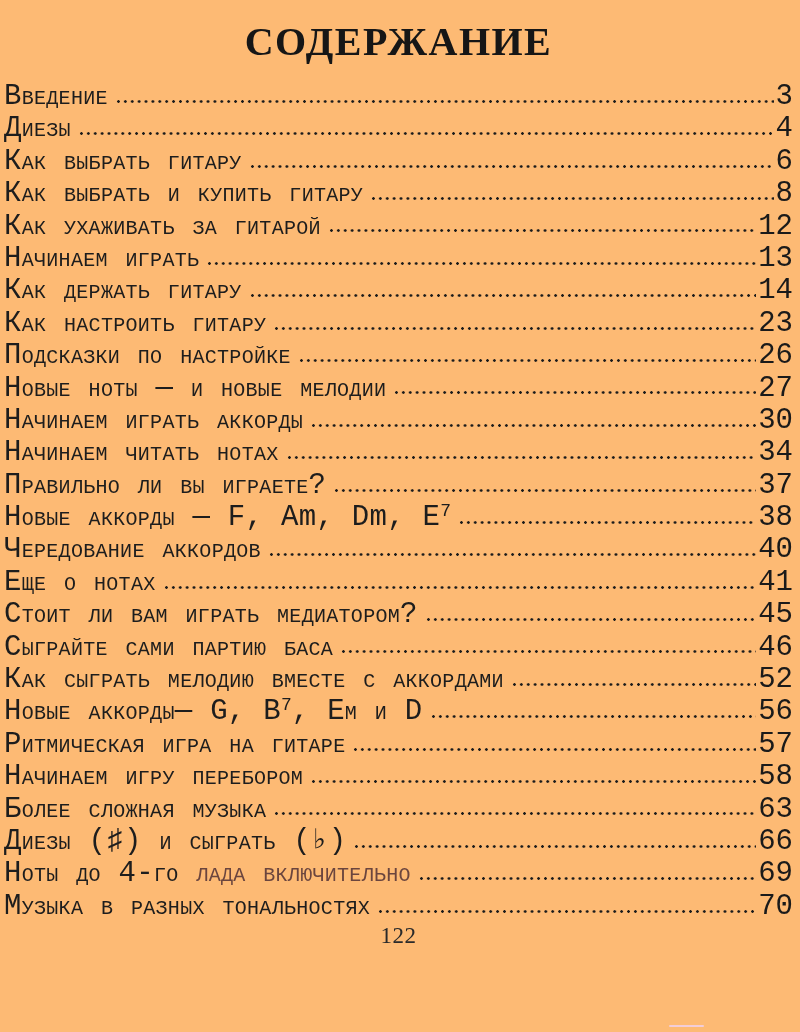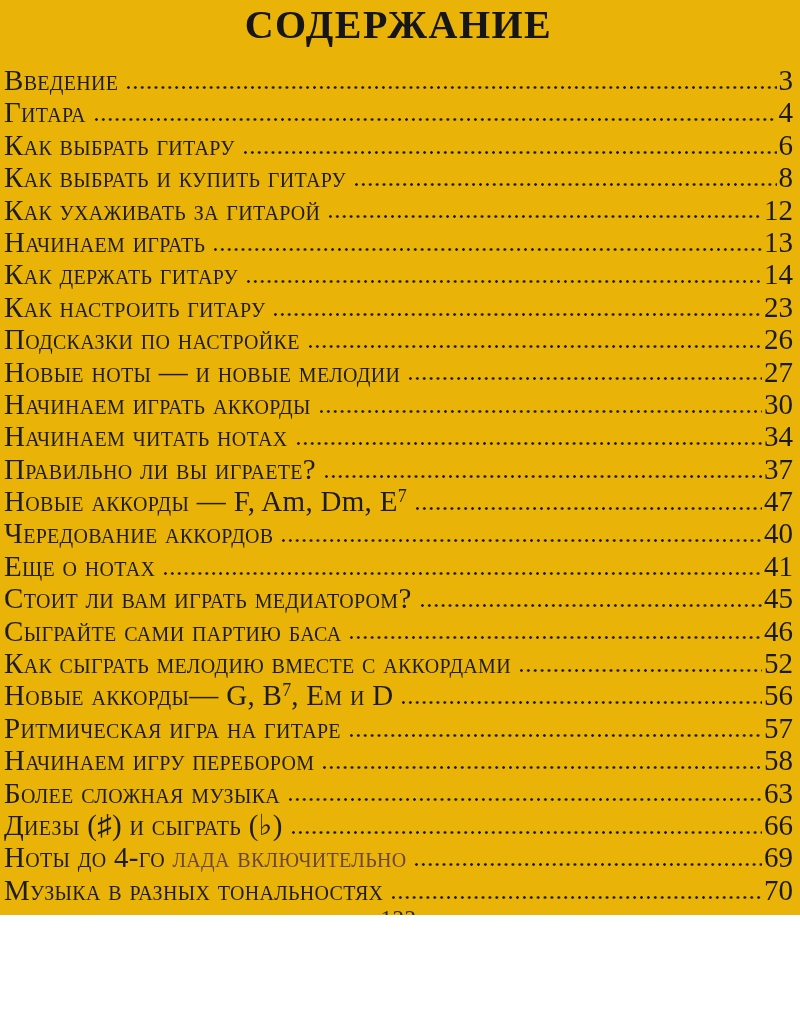--- a/index.html
+++ b/index.html
@@ -1,24 +1,24 @@
 <!DOCTYPE html>
 <html><head>
 <meta charset="utf-8">
 <style>
   html, body { margin: 0; padding: 0; background: #ffffff; }
   .page {
     position: relative;
     width: 800px;
-    height: 915px;
+    height: 1032px;
     box-sizing: border-box;
-    background: #eab308;
+    background: #fdba74;
     color: #1d1d1d;
     font-family: "Liberation Serif", "DejaVu Serif", serif;
-    padding: 2px 7px 0 4px;
+    padding: 19px 7px 0 4px;
     overflow: hidden;
   }
   .toc-title {
     margin: 0;
     padding-top: 1px;
     text-align: center;
     font-size: 40px;
     line-height: 44px;
     font-weight: bold;
     letter-spacing: 1.5px;
@@ -29,20 +29,21 @@
   }
   .toc-row {
     display: flex;
     align-items: baseline;
     font-size: 29px;
     line-height: 32.4px;
     height: 32.4px;
     font-variant: small-caps;
     letter-spacing: 0.3px;
     white-space: nowrap;
+    font-family: Liberation Mono, monospace;
   }
   .toc-label { flex: 0 0 auto; }
   .part-sc { font-variant: small-caps; }
   .part-pl { font-variant: normal; }
   .part-red { font-variant: small-caps; color: #6b453e; }
   sup.part-sup {
     font-variant: normal;
     font-size: 0.62em;
     line-height: 0;
     vertical-align: 0.5em;
@@ -87,21 +88,21 @@
 
   <h1 class="toc-title">СОДЕРЖАНИЕ</h1>
 
   <div class="toc-list" id="toc-list">
       <div class="toc-row">
     <span class="toc-label"><span class="part-sc">Введение</span></span>
     <span class="dot-leader"></span>
     <span class="toc-page-num">3</span>
   </div>
       <div class="toc-row">
-    <span class="toc-label"><span class="part-sc">Гитара</span></span>
+    <span class="toc-label"><span class="part-sc">Диезы</span></span>
     <span class="dot-leader"></span>
     <span class="toc-page-num">4</span>
   </div>
       <div class="toc-row">
     <span class="toc-label"><span class="part-sc">Как выбрать гитару</span></span>
     <span class="dot-leader"></span>
     <span class="toc-page-num">6</span>
   </div>
       <div class="toc-row">
     <span class="toc-label"><span class="part-sc">Как выбрать и купить гитару</span></span>
@@ -149,21 +150,21 @@
     <span class="toc-page-num">34</span>
   </div>
       <div class="toc-row">
     <span class="toc-label"><span class="part-sc">Правильно ли вы играете?</span></span>
     <span class="dot-leader"></span>
     <span class="toc-page-num">37</span>
   </div>
       <div class="toc-row">
     <span class="toc-label"><span class="part-sc">Новые аккорды — </span><span class="part-pl">F, Am, Dm, E</span><sup class="part-sup">7</sup></span>
     <span class="dot-leader"></span>
-    <span class="toc-page-num">47</span>
+    <span class="toc-page-num">38</span>
   </div>
       <div class="toc-row">
     <span class="toc-label"><span class="part-sc">Чередование аккордов</span></span>
     <span class="dot-leader"></span>
     <span class="toc-page-num">40</span>
   </div>
       <div class="toc-row">
     <span class="toc-label"><span class="part-sc">Еще о нотах</span></span>
     <span class="dot-leader"></span>
     <span class="toc-page-num">41</span>

